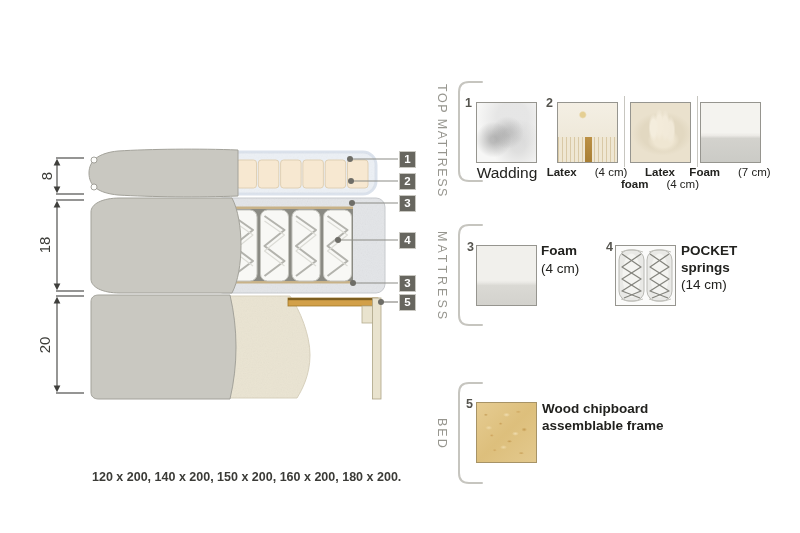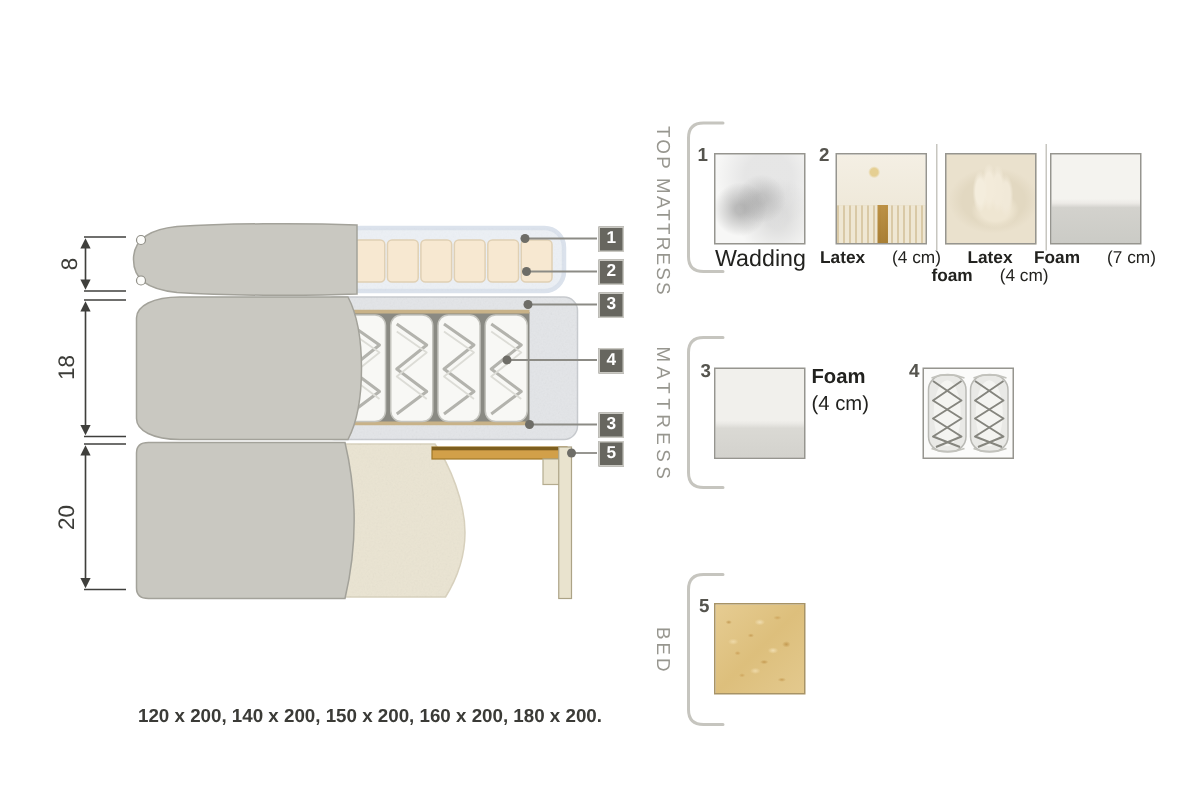--- a/index.html
+++ b/index.html
@@ -238,21 +238,30 @@
         <path d="M53,8 L34,21 L53,33 L34,45 L52,52"></path>
       </g>
       <g fill="none" stroke="#c2c2bc" stroke-width="1">
         <path d="M5,6 Q15.5,1.5 27,6"></path>
           <path d="M5,53 Q15.5,57.5 27,53"></path>
         <path d="M33,6 Q43.5,1.5 55,6"></path>
           <path d="M33,53 Q43.5,57.5 55,53"></path>
       </g>
     </svg>
   </div>
+  <div class="lbl-l" style="left:681px;top:242px;font-size:13.5px;line-height:17px;width:90px;">
+    <span class="b">POCKET</span><br>
+    <span class="b">springs</span><br>
+    <span>(14 cm)</span>
+  </div>
 
   <div class="vlabel" style="left:435px;top:418px;letter-spacing:2px;">BED</div>
 
   <div class="num" style="left:459px;top:397px;">5</div>
   <div class="swatch sw-wood" style="left:476px;top:402px;"></div>
+  <div class="lbl-l" style="left:542px;top:400px;font-size:13.5px;line-height:17px;width:170px;">
+    <span class="b">Wood chipboard</span><br>
+    <span class="b">assemblable frame</span>
+  </div>
 
   <div class="abs" style="left:56px;top:470px;font-size:12.5px;font-weight:700;color:#3b3b37;margin-left:36px;">120 x 200, 140 x 200, 150 x 200, 160 x 200, 180 x 200.</div>
 
 </div>
 
 </body></html>

